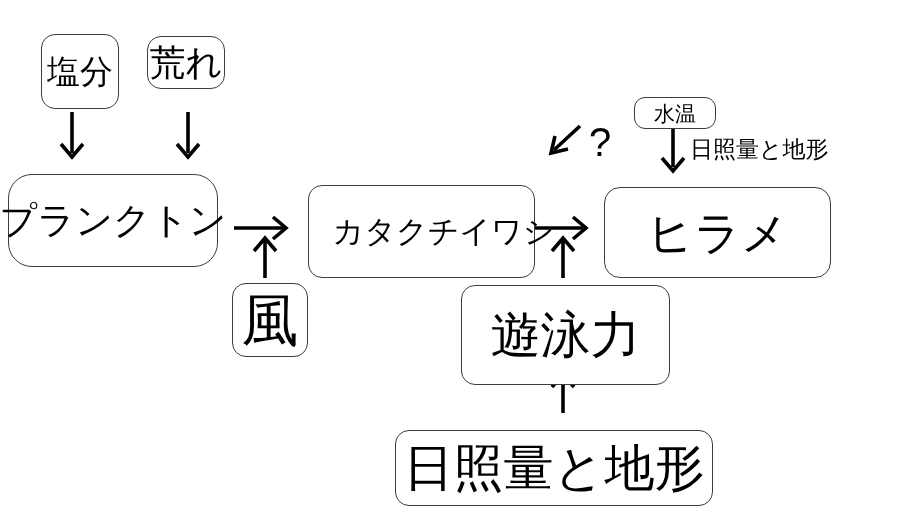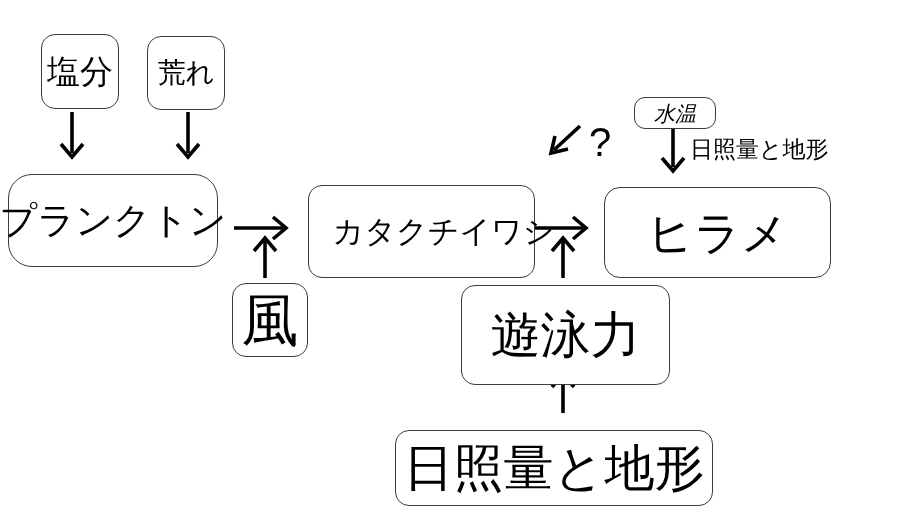--- a/index.html
+++ b/index.html
@@ -36,27 +36,27 @@
     border: 1.6px solid #3d3d3d;
     display: flex;
     align-items: center;
     justify-content: center;
     white-space: nowrap;
     color: #000000;
     line-height: 1;
     margin-top: 8px;
   }
   .node-salinity   { left: 41px;  top: 26px;  width: 78px;  height: 75px;  border-radius: 14px; font-size: 33px; }
-  .node-roughness  { left: 147px; top: 28px;  width: 78px;  height: 74px;  border-radius: 14px; font-size: 28px; }
+  .node-roughness  { left: 147px; top: 28px;  width: 78px;  height: 53px;  border-radius: 14px; font-size: 36px; }
   .node-plankton   { left: 8px;   top: 166px; width: 210px; height: 93px;  border-radius: 24px; font-size: 37px; }
   .node-anchovy    { left: 308px; top: 177px; width: 227px; height: 93px;  border-radius: 14px; font-size: 31px; padding-left: 44px; }
   .node-wind       { left: 232px; top: 275px; width: 76px;  height: 74px;  border-radius: 14px; font-size: 57px; }
   .node-swimming   { left: 461px; top: 277px; width: 209px; height: 100px;  border-radius: 14px; font-size: 50px; }
   .node-flounder   { left: 604px; top: 179px; width: 227px; height: 91px;  border-radius: 16px; font-size: 46px; }
-  .node-watertemp  { left: 634px; top: 89px;  width: 82px;  height: 32px;  border-radius: 11px; font-size: 21px; font-style: italic; }
+  .node-watertemp  { left: 634px; top: 89px;  width: 82px;  height: 32px;  border-radius: 11px; font-size: 21px; }
   .node-sunlight   { left: 395px; top: 422px; width: 318px; height: 76px;  border-radius: 14px; font-size: 50px; text-align: center; }
   .annotation {
     position: absolute;
     color: #000000;
     line-height: 1;
     white-space: nowrap;
   }
   .annotation-question { left: 589px; top: 122px; font-size: 40px; }
   .annotation-spawning { left: 690px; top: 138px; font-size: 23px; }
 </style>

